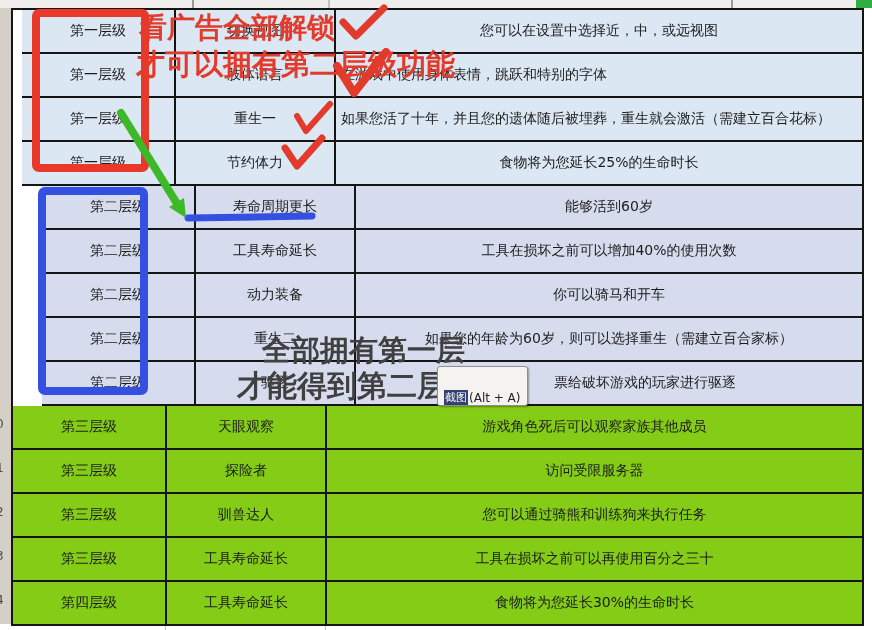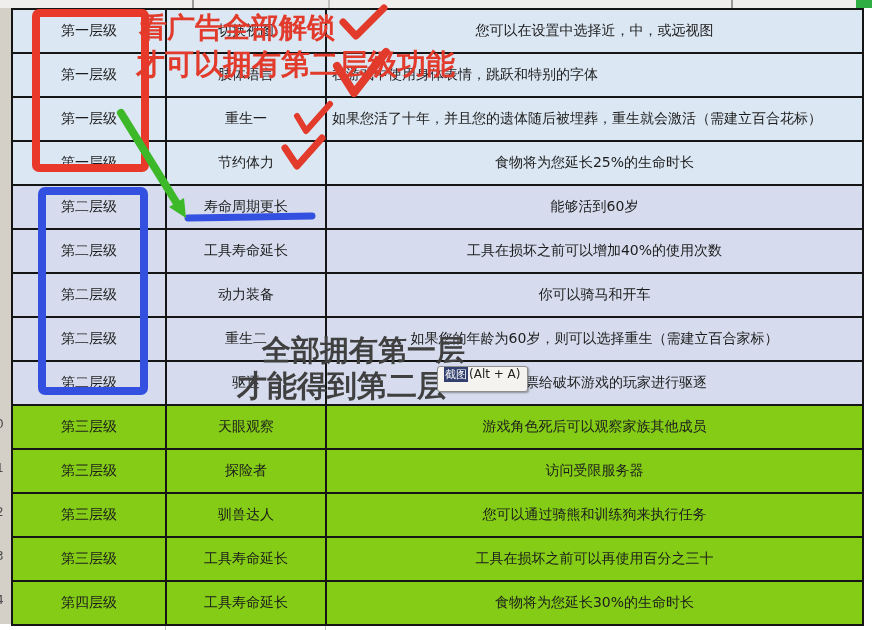--- a/index.html
+++ b/index.html
@@ -15,38 +15,38 @@
   .gutter-digit{position:absolute;left:-4px;font-size:12px;color:#4a4a4a;}
   
   .tbl{position:absolute;left:11px;top:8px;width:853px;height:618px;
        border-top:2px solid #151515;border-left:2px solid #151515;box-sizing:border-box;}
   .row{display:flex;height:44px;box-sizing:border-box;border-bottom:2px solid #151515;}
   .cell{display:flex;align-items:center;justify-content:center;box-sizing:border-box;
         border-right:2px solid #151515;font-size:14px;color:#1c1c1c;overflow:hidden;white-space:nowrap;}
   .c-level{width:154px;}
   .c-feature{width:160px;}
   .c-desc{flex:1;}
-  .g1{background:#dbe7f3;}
-  .g2{background:#d6dcee;}
+  .g1{background:#dbe7f3;margin-left:9px;}
+  .g2{background:#d6dcee;margin-left:29px;}
   .g3{background:#84cc16;}
   .desc-left .c-desc{justify-content:flex-start;padding-left:5px;}
   .desc-shift .c-desc{justify-content:flex-start;padding-left:198px;}
   
   .bottom-strip{position:absolute;left:11px;top:626px;width:861px;height:4px;background:#ffffff;}
   .bottom-tick{position:absolute;top:0;width:1px;height:4px;background:#c0c0c0;}
   
   .anno-svg{position:absolute;left:0;top:0;pointer-events:none;z-index:5;}
   .note{position:absolute;z-index:6;font-weight:bold;white-space:nowrap;pointer-events:none;
         letter-spacing:0px;line-height:1;}
   .note-red{color:#e23a2b;}
   .note-purple{color:#404040;}
   
-  .tooltip{position:absolute;left:437px;top:366px;z-index:9;height:26px;box-sizing:border-box;
+  .tooltip{position:absolute;left:437px;top:366px;z-index:9;height:40px;box-sizing:border-box;
            background:#f4f3f0;border:1px solid #8f8f8f;border-radius:3px;
-           box-shadow:1px 1px 2px rgba(0,0,0,.35);display:flex;align-items:flex-start;
+           box-shadow:1px 1px 2px rgba(0,0,0,.35);display:flex;align-items:flex-end;
            padding:0 6px;font-size:12px;color:#222;white-space:nowrap;}
   .tt-hl{background:#31406e;color:#fff;padding:0 1px;margin-right:1px;font-size:11px;}
 </style>
 </head>
 <body>
 
 <div class="screen">
 
   <div class="top-strip">
     <div class="top-tick" style="left:192px"></div>

